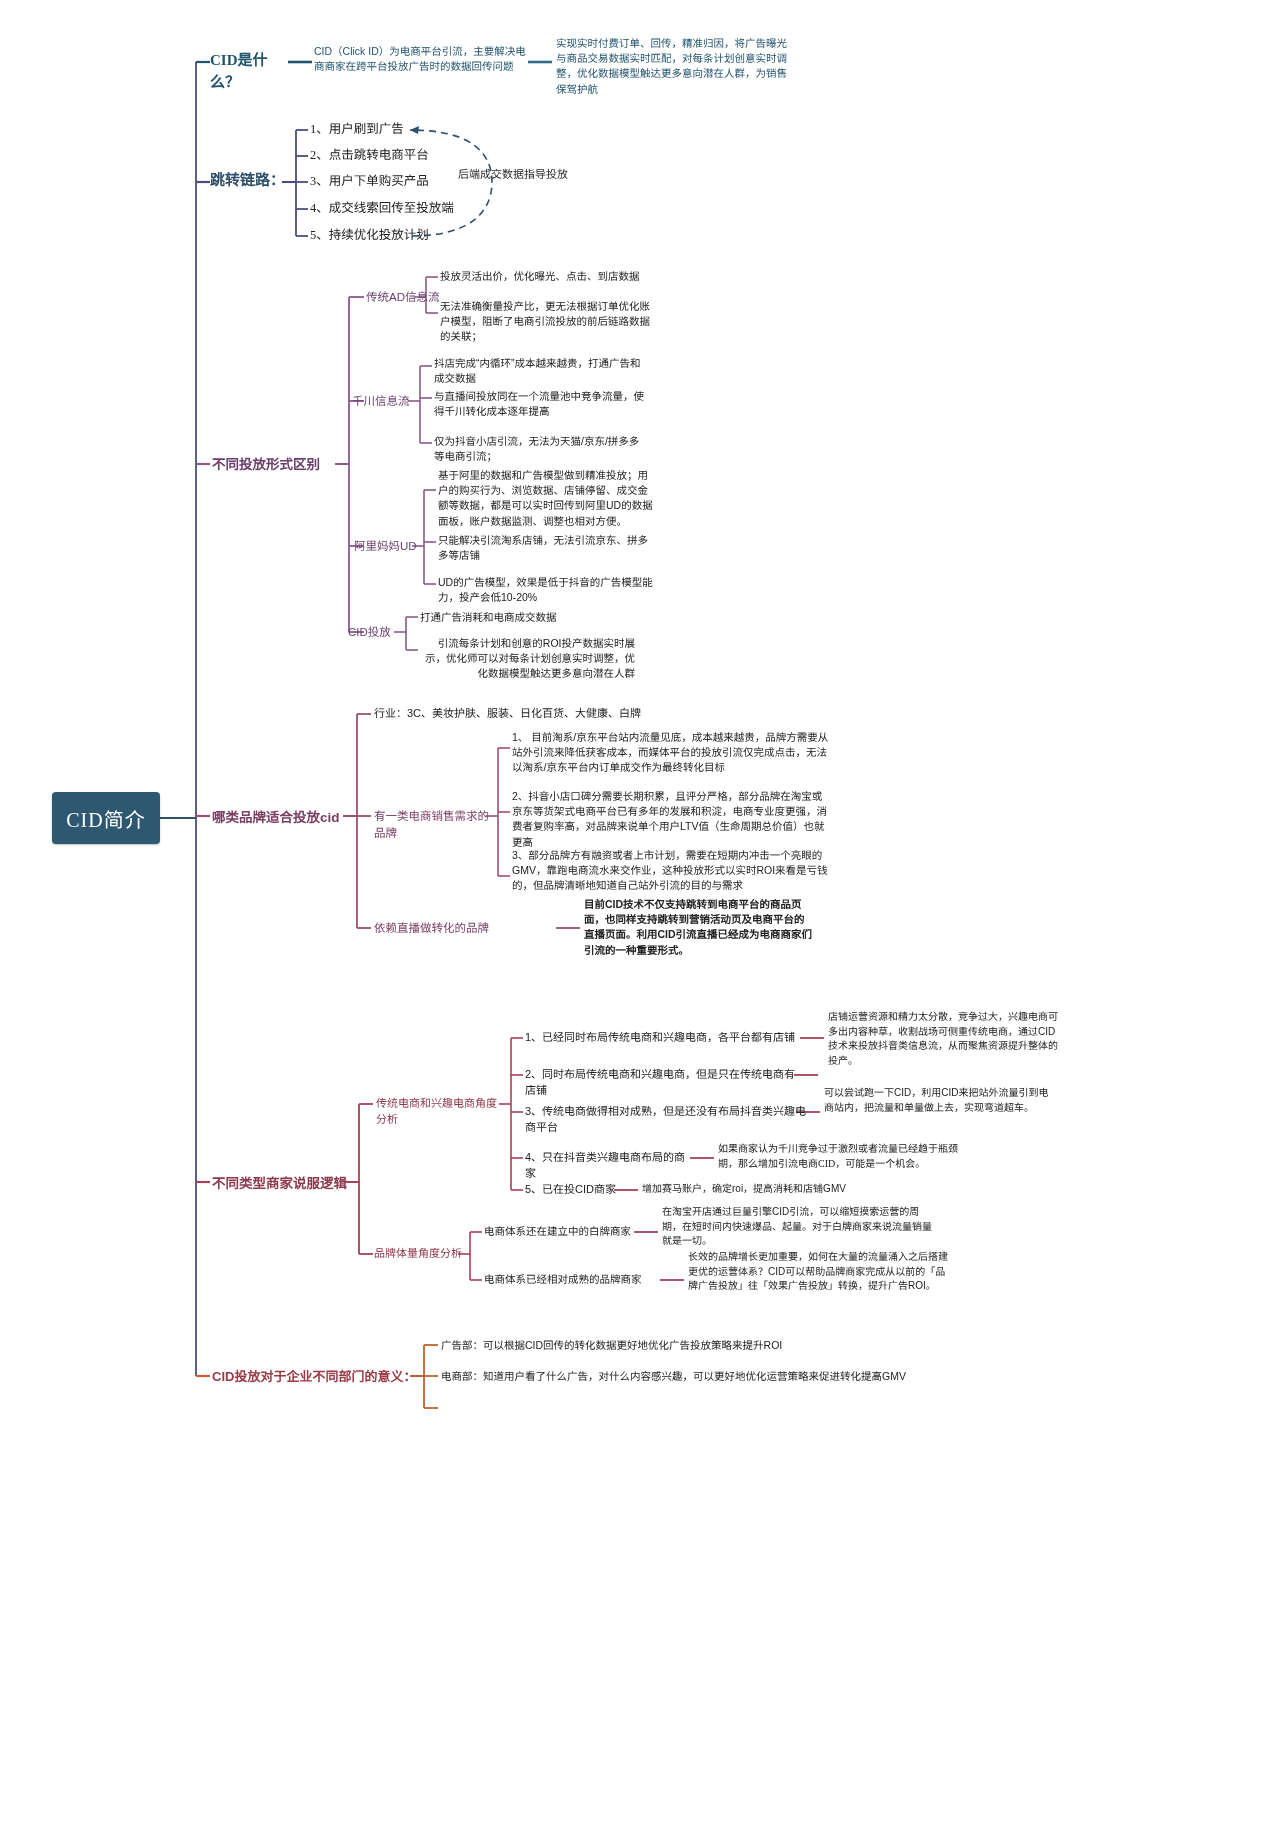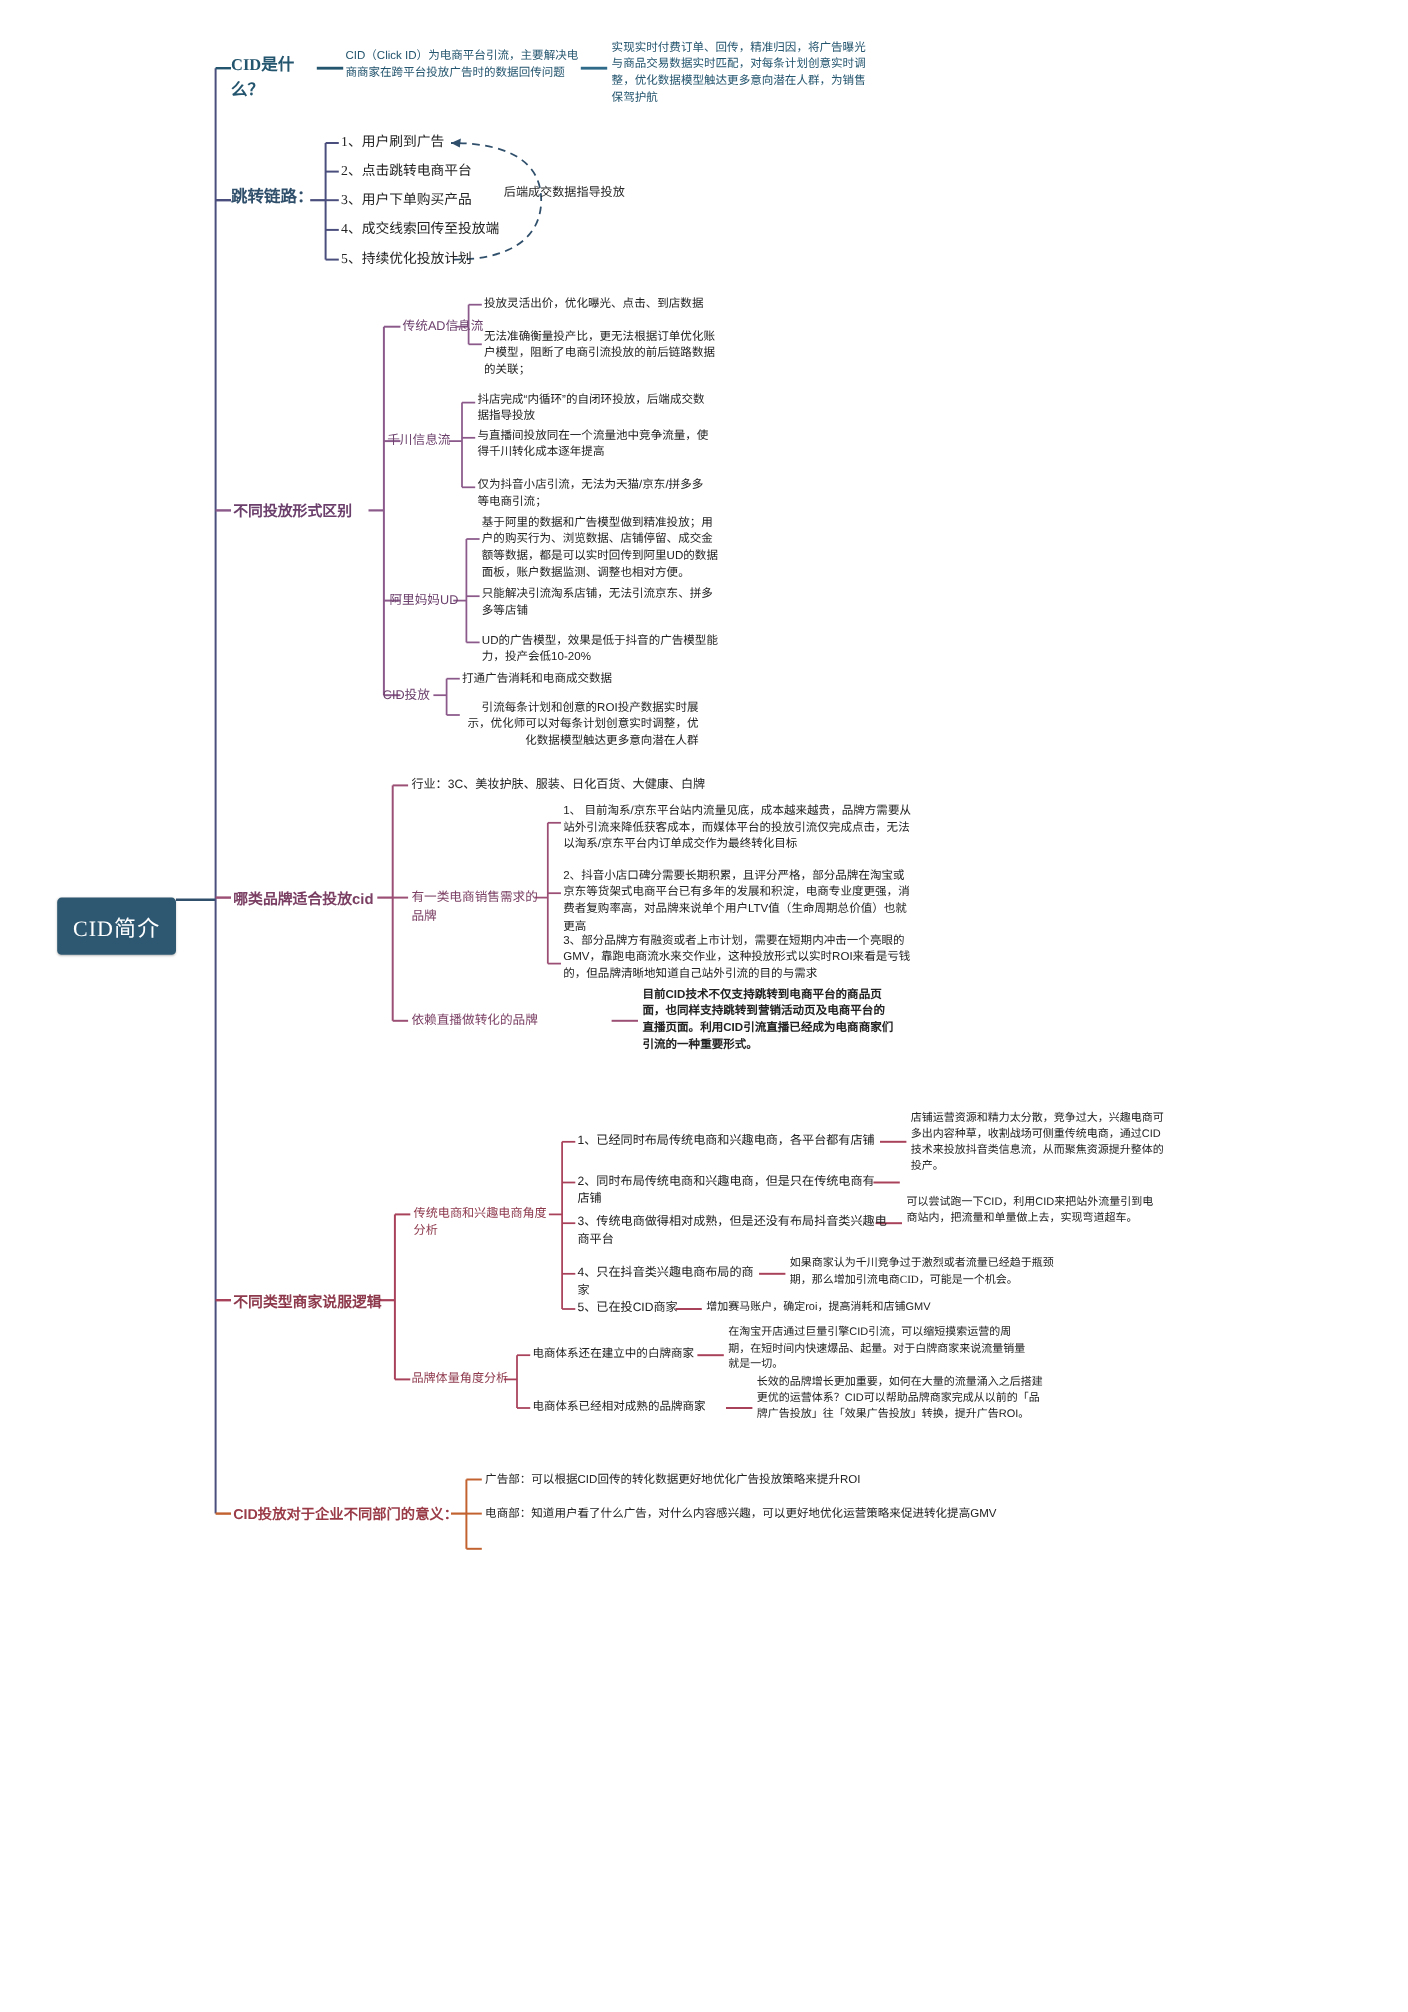--- a/index.html
+++ b/index.html
@@ -15,21 +15,20 @@
   
   .root{
     position:absolute;
     background:#2e5871;
     color:#ffffff;
     border-radius:4px;
     display:flex;align-items:center;justify-content:center;
     font-size:20px;
     letter-spacing:1px;
     box-shadow:0 1px 2px rgba(0,0,0,.25);
-    margin-top:24px;
   }
 
   
   .node{
     position:absolute;
     line-height:1.45;
     white-space:pre-wrap;
     word-break:break-word;
   }
   .lvl1{font-size:13.5px;font-weight:600;}
@@ -181,21 +180,21 @@
 
   <div class="chain-label" style="left:434px;top:165px;width:120px;font-size:11px;color:#2a2a2a;margin-left:24px;">后端成交数据指导投放</div>
 
   <div class="node lvl1 c-purple bold" style="left:212px;top:455px;width:130px;font-size:13.5px;">不同投放形式区别</div>
 
   <div class="node lvl2 c-purple" style="left:366px;top:289px;width:90px;font-size:11.5px;">传统AD信息流</div>
   <div class="node lvl3 c-dark" style="left:440px;top:269px;width:250px;font-size:10.5px;">投放灵活出价，优化曝光、点击、到店数据</div>
   <div class="node lvl3 c-dark" style="left:440px;top:299px;width:212px;font-size:10.5px;">无法准确衡量投产比，更无法根据订单优化账户模型，阻断了电商引流投放的前后链路数据的关联；</div>
 
   <div class="node lvl2 c-purple" style="left:352px;top:393px;width:80px;font-size:11.5px;">千川信息流</div>
-  <div class="node lvl3 c-dark" style="left:434px;top:356px;width:215px;font-size:10.5px;">抖店完成“内循环”的自闭环投放，后端成交数据指导投放</div>
+  <div class="node lvl3 c-dark" style="left:434px;top:356px;width:215px;font-size:10.5px;">抖店完成“内循环”成本越来越贵，打通广告和成交数据</div>
   <div class="node lvl3 c-dark" style="left:434px;top:389px;width:215px;font-size:10.5px;">与直播间投放同在一个流量池中竞争流量，使得千川转化成本逐年提高</div>
   <div class="node lvl3 c-dark" style="left:434px;top:434px;width:215px;font-size:10.5px;">仅为抖音小店引流，无法为天猫/京东/拼多多等电商引流；</div>
 
   <div class="node lvl2 c-purple" style="left:354px;top:538px;width:80px;font-size:11.5px;">阿里妈妈UD</div>
   <div class="node lvl3 c-dark" style="left:438px;top:468px;width:215px;font-size:10.5px;">基于阿里的数据和广告模型做到精准投放；用户的购买行为、浏览数据、店铺停留、成交金额等数据，都是可以实时回传到阿里UD的数据面板，账户数据监测、调整也相对方便。</div>
   <div class="node lvl3 c-dark" style="left:438px;top:533px;width:215px;font-size:10.5px;">只能解决引流淘系店铺，无法引流京东、拼多多等店铺</div>
   <div class="node lvl3 c-dark" style="left:438px;top:575px;width:215px;font-size:10.5px;">UD的广告模型，效果是低于抖音的广告模型能力，投产会低10-20%</div>
 
   <div class="node lvl2 c-purple" style="left:348px;top:624px;width:70px;font-size:11.5px;">CID投放</div>
   <div class="node lvl3 c-dark" style="left:420px;top:610px;width:240px;font-size:10.5px;">打通广告消耗和电商成交数据</div>

